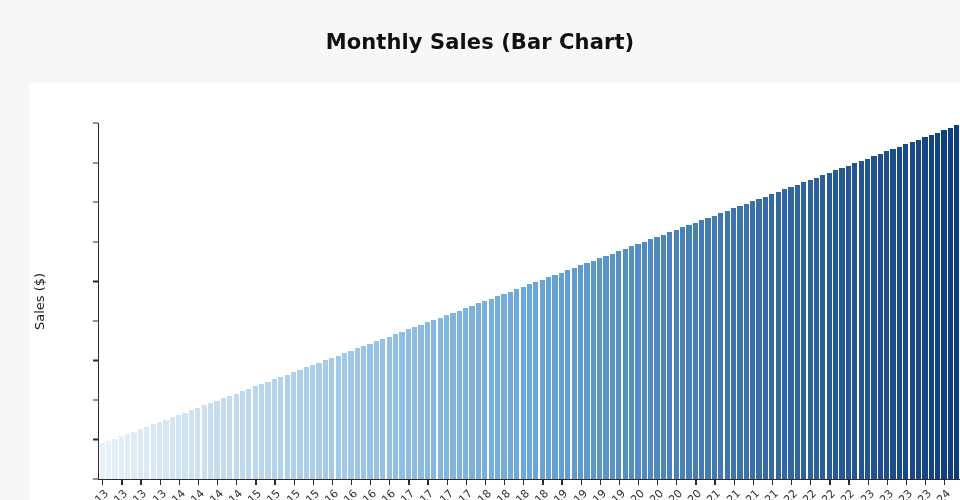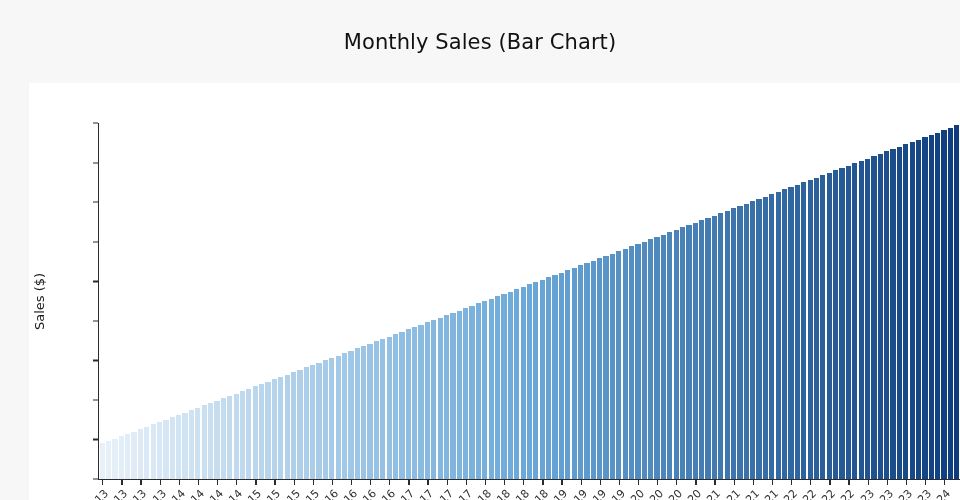--- a/index.html
+++ b/index.html
@@ -16,21 +16,21 @@
   }
 
   
   #chart-title {
     position: absolute;
     top: 30px;
     left: 0;
     width: 960px;
     text-align: center;
     font-size: 21px;
-    font-weight: normal;
+    font-weight: bold;
     color: #111111;
     letter-spacing: 0.1px;
     white-space: nowrap;
   }
 
   
   #chart-card {
     position: absolute;
     left: 29px;
     top: 83px;

